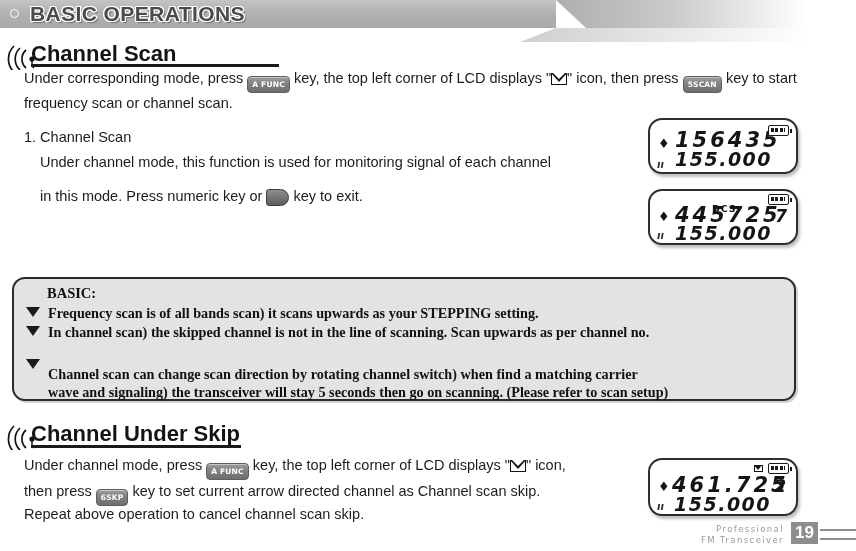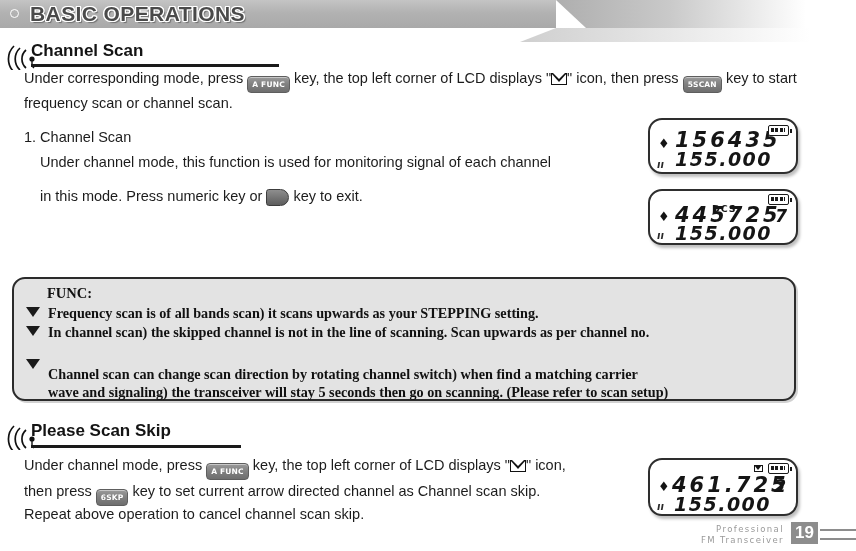--- a/index.html
+++ b/index.html
@@ -69,21 +69,21 @@
     transform:rotate(-1.3deg);
   }
 
   
   .sec{position:absolute;}
   .sec-wave{
     position:absolute;left:2px;top:0;width:34px;height:26px;
   }
   .sec-title{
     position:absolute;left:27px;top:-3px;
-    font-size:17px;font-weight:bold;color:#141414;white-space:nowrap;text-align:right;
+    font-size:22px;font-weight:bold;color:#141414;white-space:nowrap;text-align:right;
   }
   .sec-rule{
     position:absolute;left:27px;height:2.5px;background:#1a1a1a;
   }
 
   
   .para{
     position:absolute;
     font-size:14.5px;line-height:21px;color:#1c1c1c;
   }
@@ -300,21 +300,21 @@
   <div class="lcd-main" style="left:25px;top:12px;">445725</div>
   <div class="lcd-sub" style="left:25px;top:31px;">155.000</div>
   <div class="lcd-mem" style="right:9px;top:15px;">7</div>
   <div class="batt" style="right:7px;top:3px;">
       <i></i>
     </div>
   <div class="lcd-corner">ıı</div>
 </div>
 
 <div class="notebox">
-  <div class="note-title">FUNC:</div>
+  <div class="note-title">BASIC:</div>
 
   <div class="note-row" style="top:25px;">
     <div class="note-tri"></div>
     <div class="note-text">Frequency scan is of all bands scan) it scans upwards as your STEPPING setting.</div>
   </div>
 
   <div class="note-row" style="top:44px;">
     <div class="note-tri"></div>
     <div class="note-text">In channel scan) the skipped channel is not in the line of scanning. Scan upwards as per channel no.</div>
   </div>
@@ -327,21 +327,21 @@
 </div>
 
 <div class="sec" style="left:4px;top:424px;">
   <svg class="sec-wave" viewBox="0 0 34 26">
     <circle cx="26" cy="15" r="2.6" fill="#111"></circle>
     <path d="M20 6 A 12 12 0 0 0 20 24" stroke="#111" stroke-width="1.7" fill="none"></path>
     <path d="M14 4 A 15 15 0 0 0 14 26" stroke="#111" stroke-width="1.7" fill="none"></path>
     <path d="M8 2 A 18 18 0 0 0 8 28" stroke="#111" stroke-width="1.7" fill="none"></path>
     <path d="M26 16 L26 22 L28 24" stroke="#111" stroke-width="1.4" fill="none"></path>
   </svg>
-  <div class="sec-title">Please Scan Skip</div>
+  <div class="sec-title">Channel Under Skip</div>
   <div class="sec-rule" style="top:21px;width:210px;"></div>
 </div>
 
 <div class="para" style="left:24px;top:455px;width:615px;">
   <span>Under channel mode, press</span>
   <span class="keychip">A FUNC</span>
   <span>key, the top left corner of LCD displays "</span><span class="env-icon"></span><span>" icon,</span>
 </div>
 
 <div class="para just" style="left:24px;top:481px;width:608px;">

